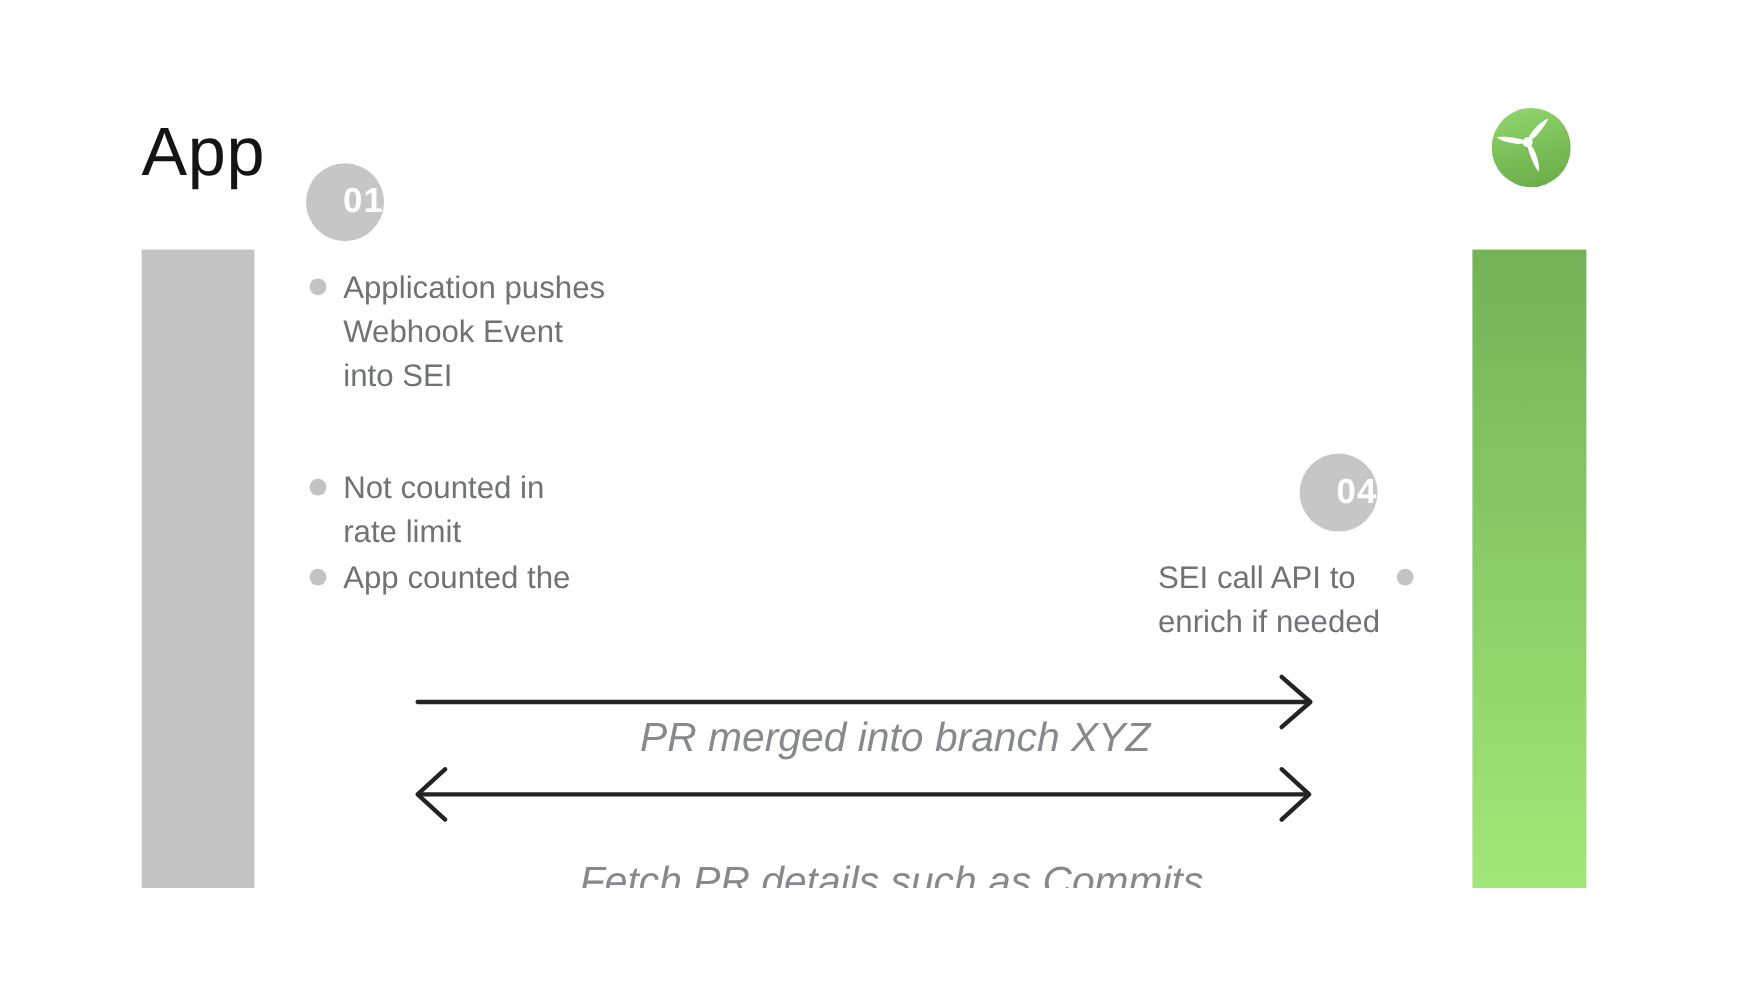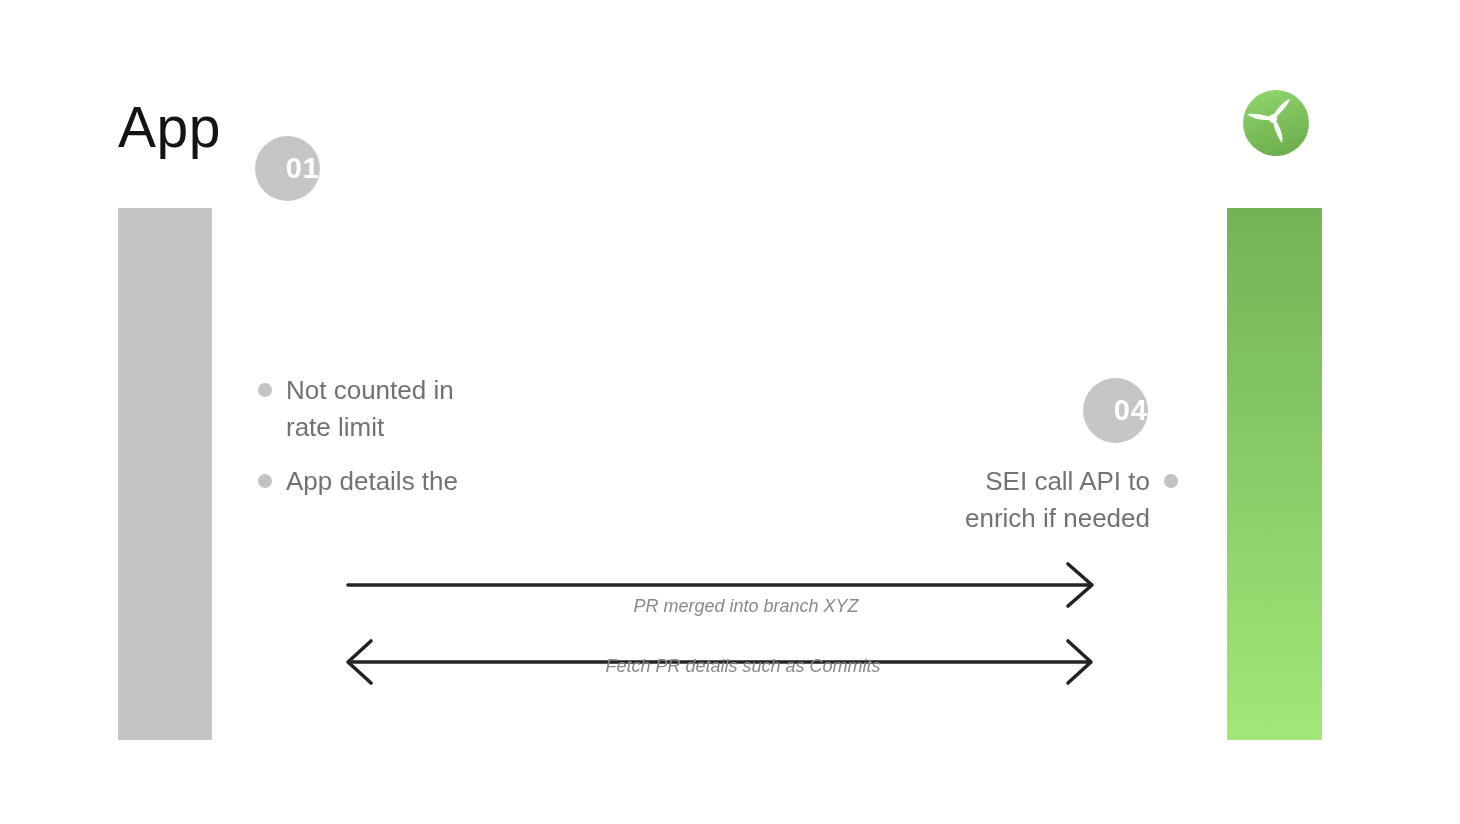--- a/index.html
+++ b/index.html
@@ -59,43 +59,43 @@
   .note-item{
     position:absolute;left:250px;
     color:var(--body-text);font-size:26px;line-height:37px;
     padding-left:36px;
   }
   .note-item .dot{
     position:absolute;left:8px;top:11px;
     width:14px;height:14px;border-radius:50%;background:var(--bullet-dot);
   }
   .note-item.i1{top:221px;}
-  .note-item.i2{top:372px;}
+  .note-item.i2{top:388px;}
   .note-item.i3{top:463px;}
 
   .sei-note{
     position:absolute;right:310px;top:463px;
-    text-align:right;color:var(--body-text);
+    color:var(--body-text);
     font-size:26px;line-height:37px;white-space:nowrap;
   }
   .sei-note-dot{
     position:absolute;left:1164px;top:474px;
     width:14px;height:14px;border-radius:50%;background:var(--bullet-dot);
   }
 
   .arrows-layer{position:absolute;left:0;top:0;width:1460px;height:824px;pointer-events:none;}
   .arrows-layer path{stroke:var(--arrow);stroke-width:3.6;fill:none;stroke-linecap:round;stroke-linejoin:round;}
 
   .arrow-label{
     position:absolute;transform:translateX(-50%);
-    font-size:18px;font-style:italic;color:var(--label-text);
+    font-size:34px;font-style:italic;color:var(--label-text);
     white-space:nowrap;
   }
   .arrow-label.l1{left:746px;top:596px;}
-  .arrow-label.l2{left:743px;top:656px;}
+  .arrow-label.l2{left:743px;top:716px;}
 </style>
 </head>
 <body>
 
 <div class="stage">
 
   <div class="app-title">App</div>
 
   <div class="lane-bar left"></div>
   <div class="lane-bar right"></div>
@@ -121,30 +121,36 @@
         </g>
         <circle cx="0" cy="0" r="4.2"></circle>
       </g>
     </svg>
   </div>
 
   <div class="badge one">
     <span>01</span>
   </div>
 
+  <div class="note-item i1">
+    <span class="dot"></span>
+    <div>Application pushes</div>
+    <div>Webhook Event</div>
+    <div>into SEI</div>
+  </div>
 
   <div class="note-item i2">
     <span class="dot"></span>
     <div>Not counted in</div>
     <div>rate limit</div>
   </div>
 
   <div class="note-item i3">
     <span class="dot"></span>
-    <div>App details the</div>
+    <div>App counted the</div>
   </div>
 
   <div class="badge two">
     <span>04</span>
   </div>
 
   <div class="sei-note">
     <div>SEI call API to</div>
     <div>enrich if needed</div>
   </div>

